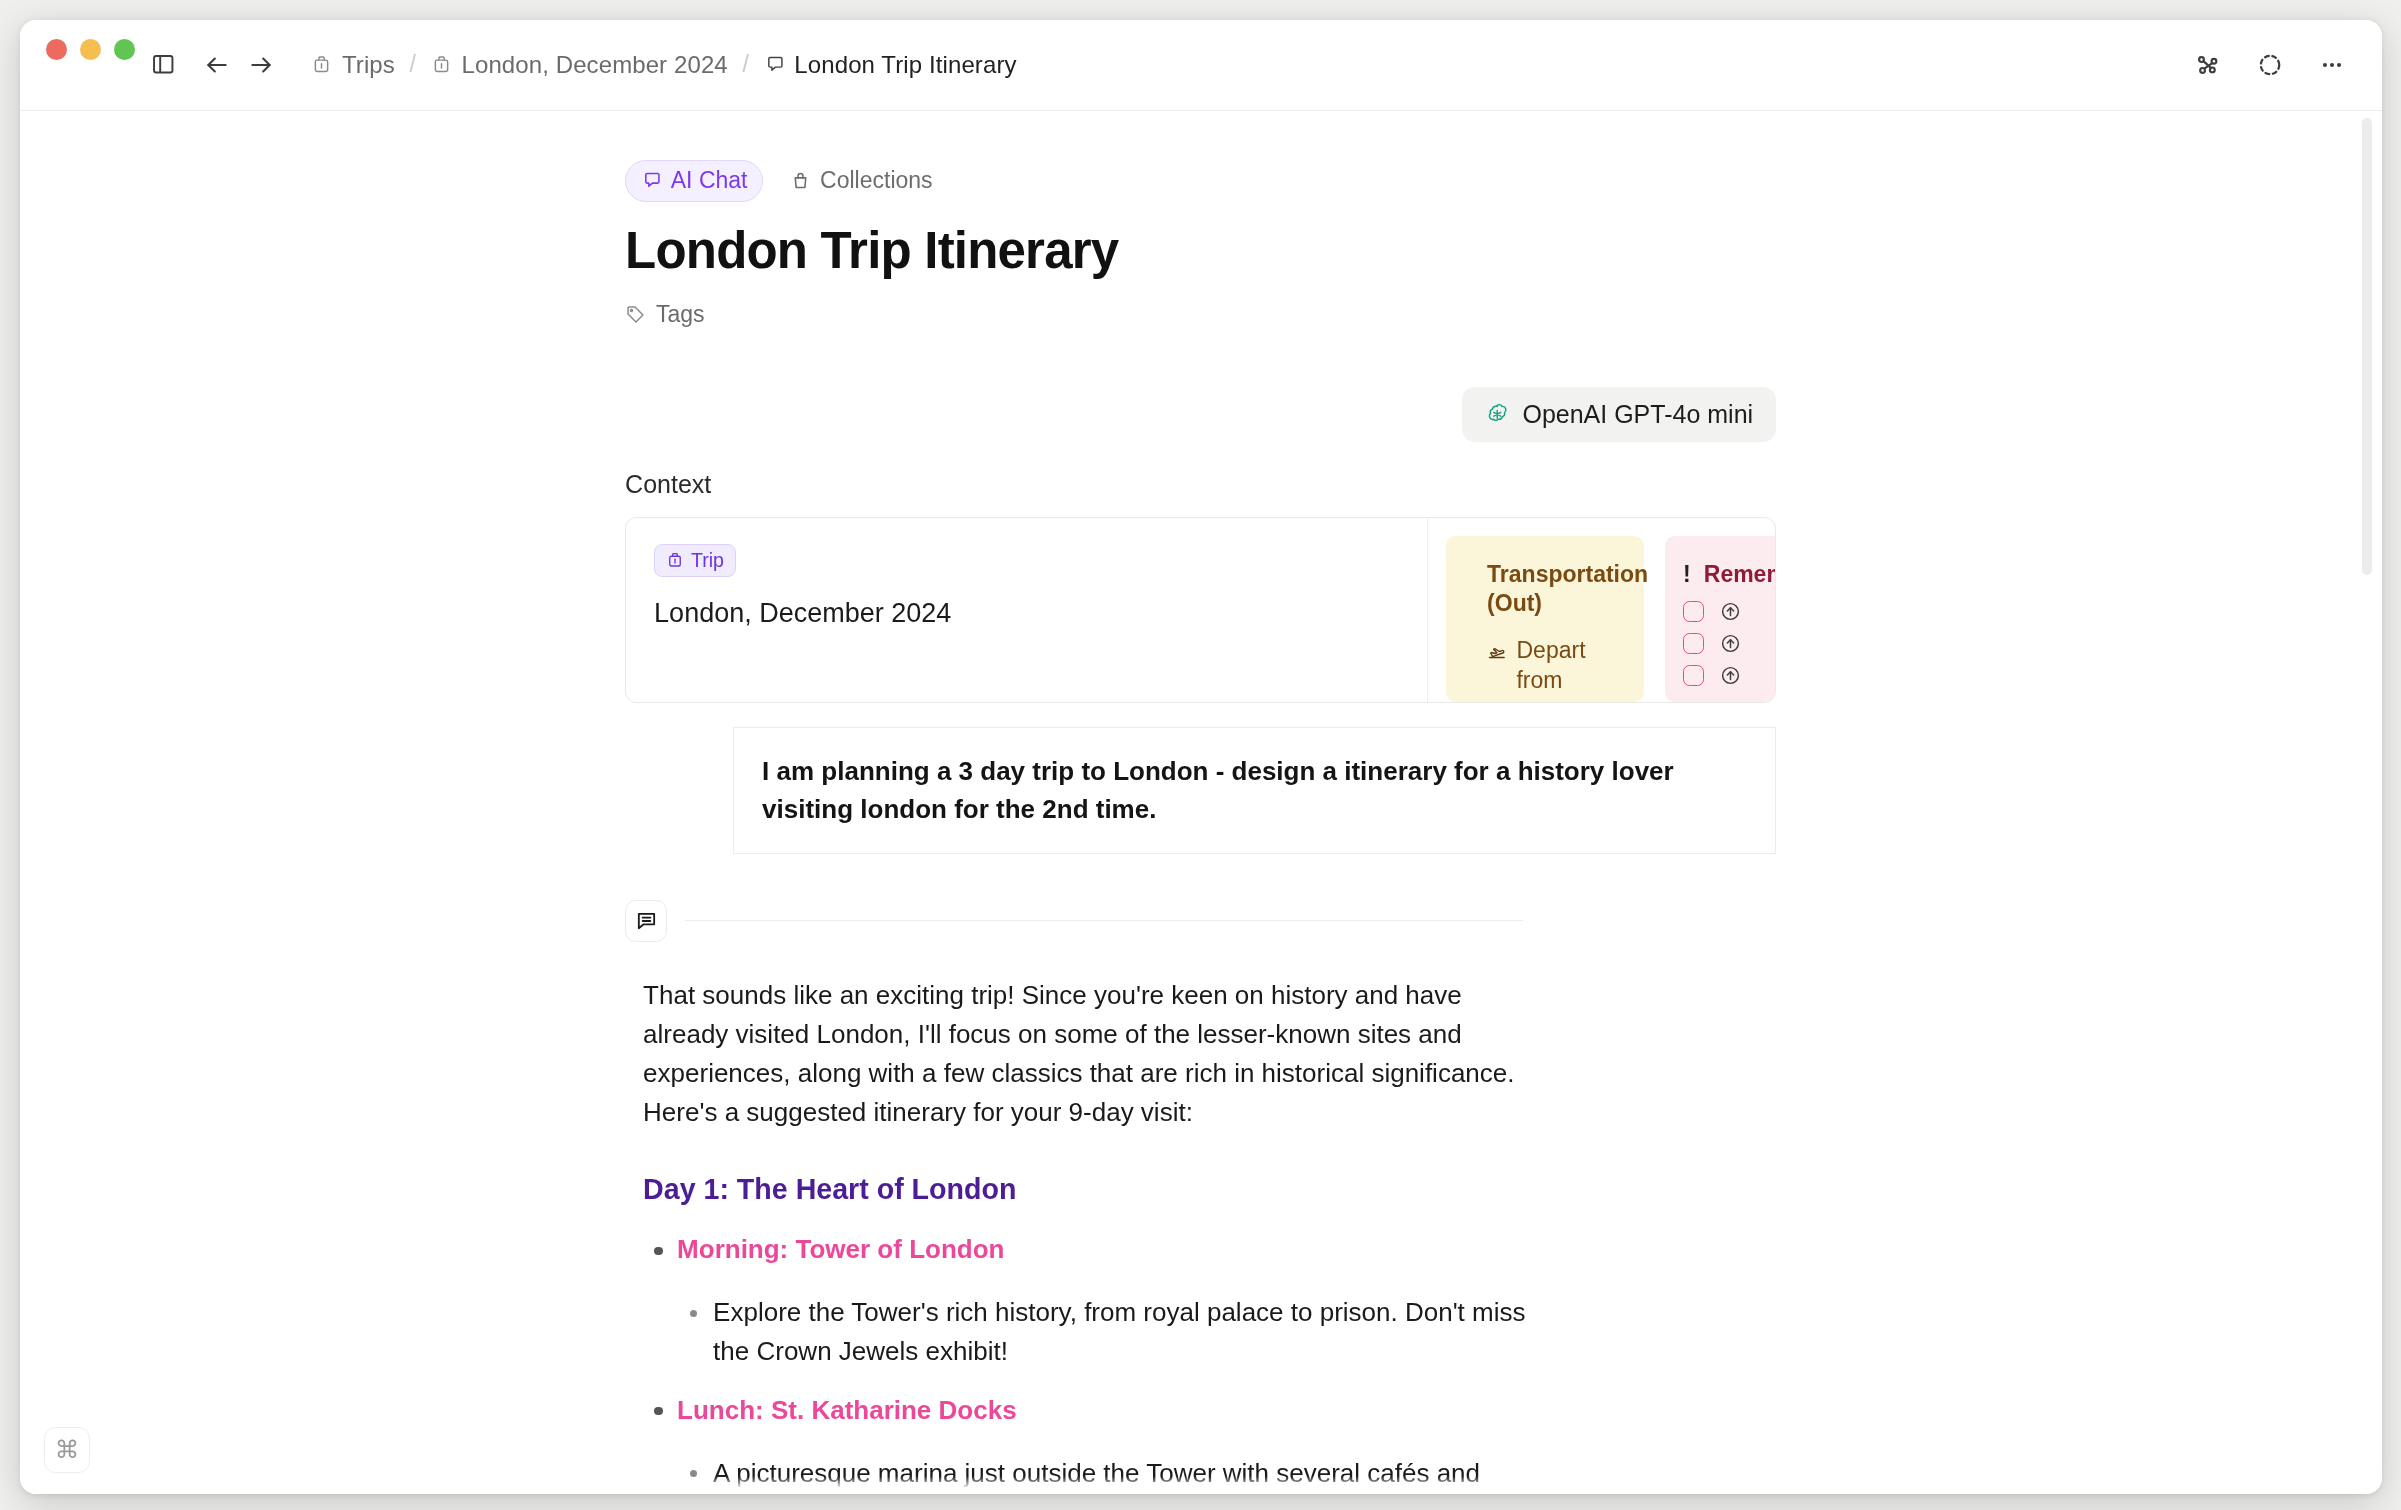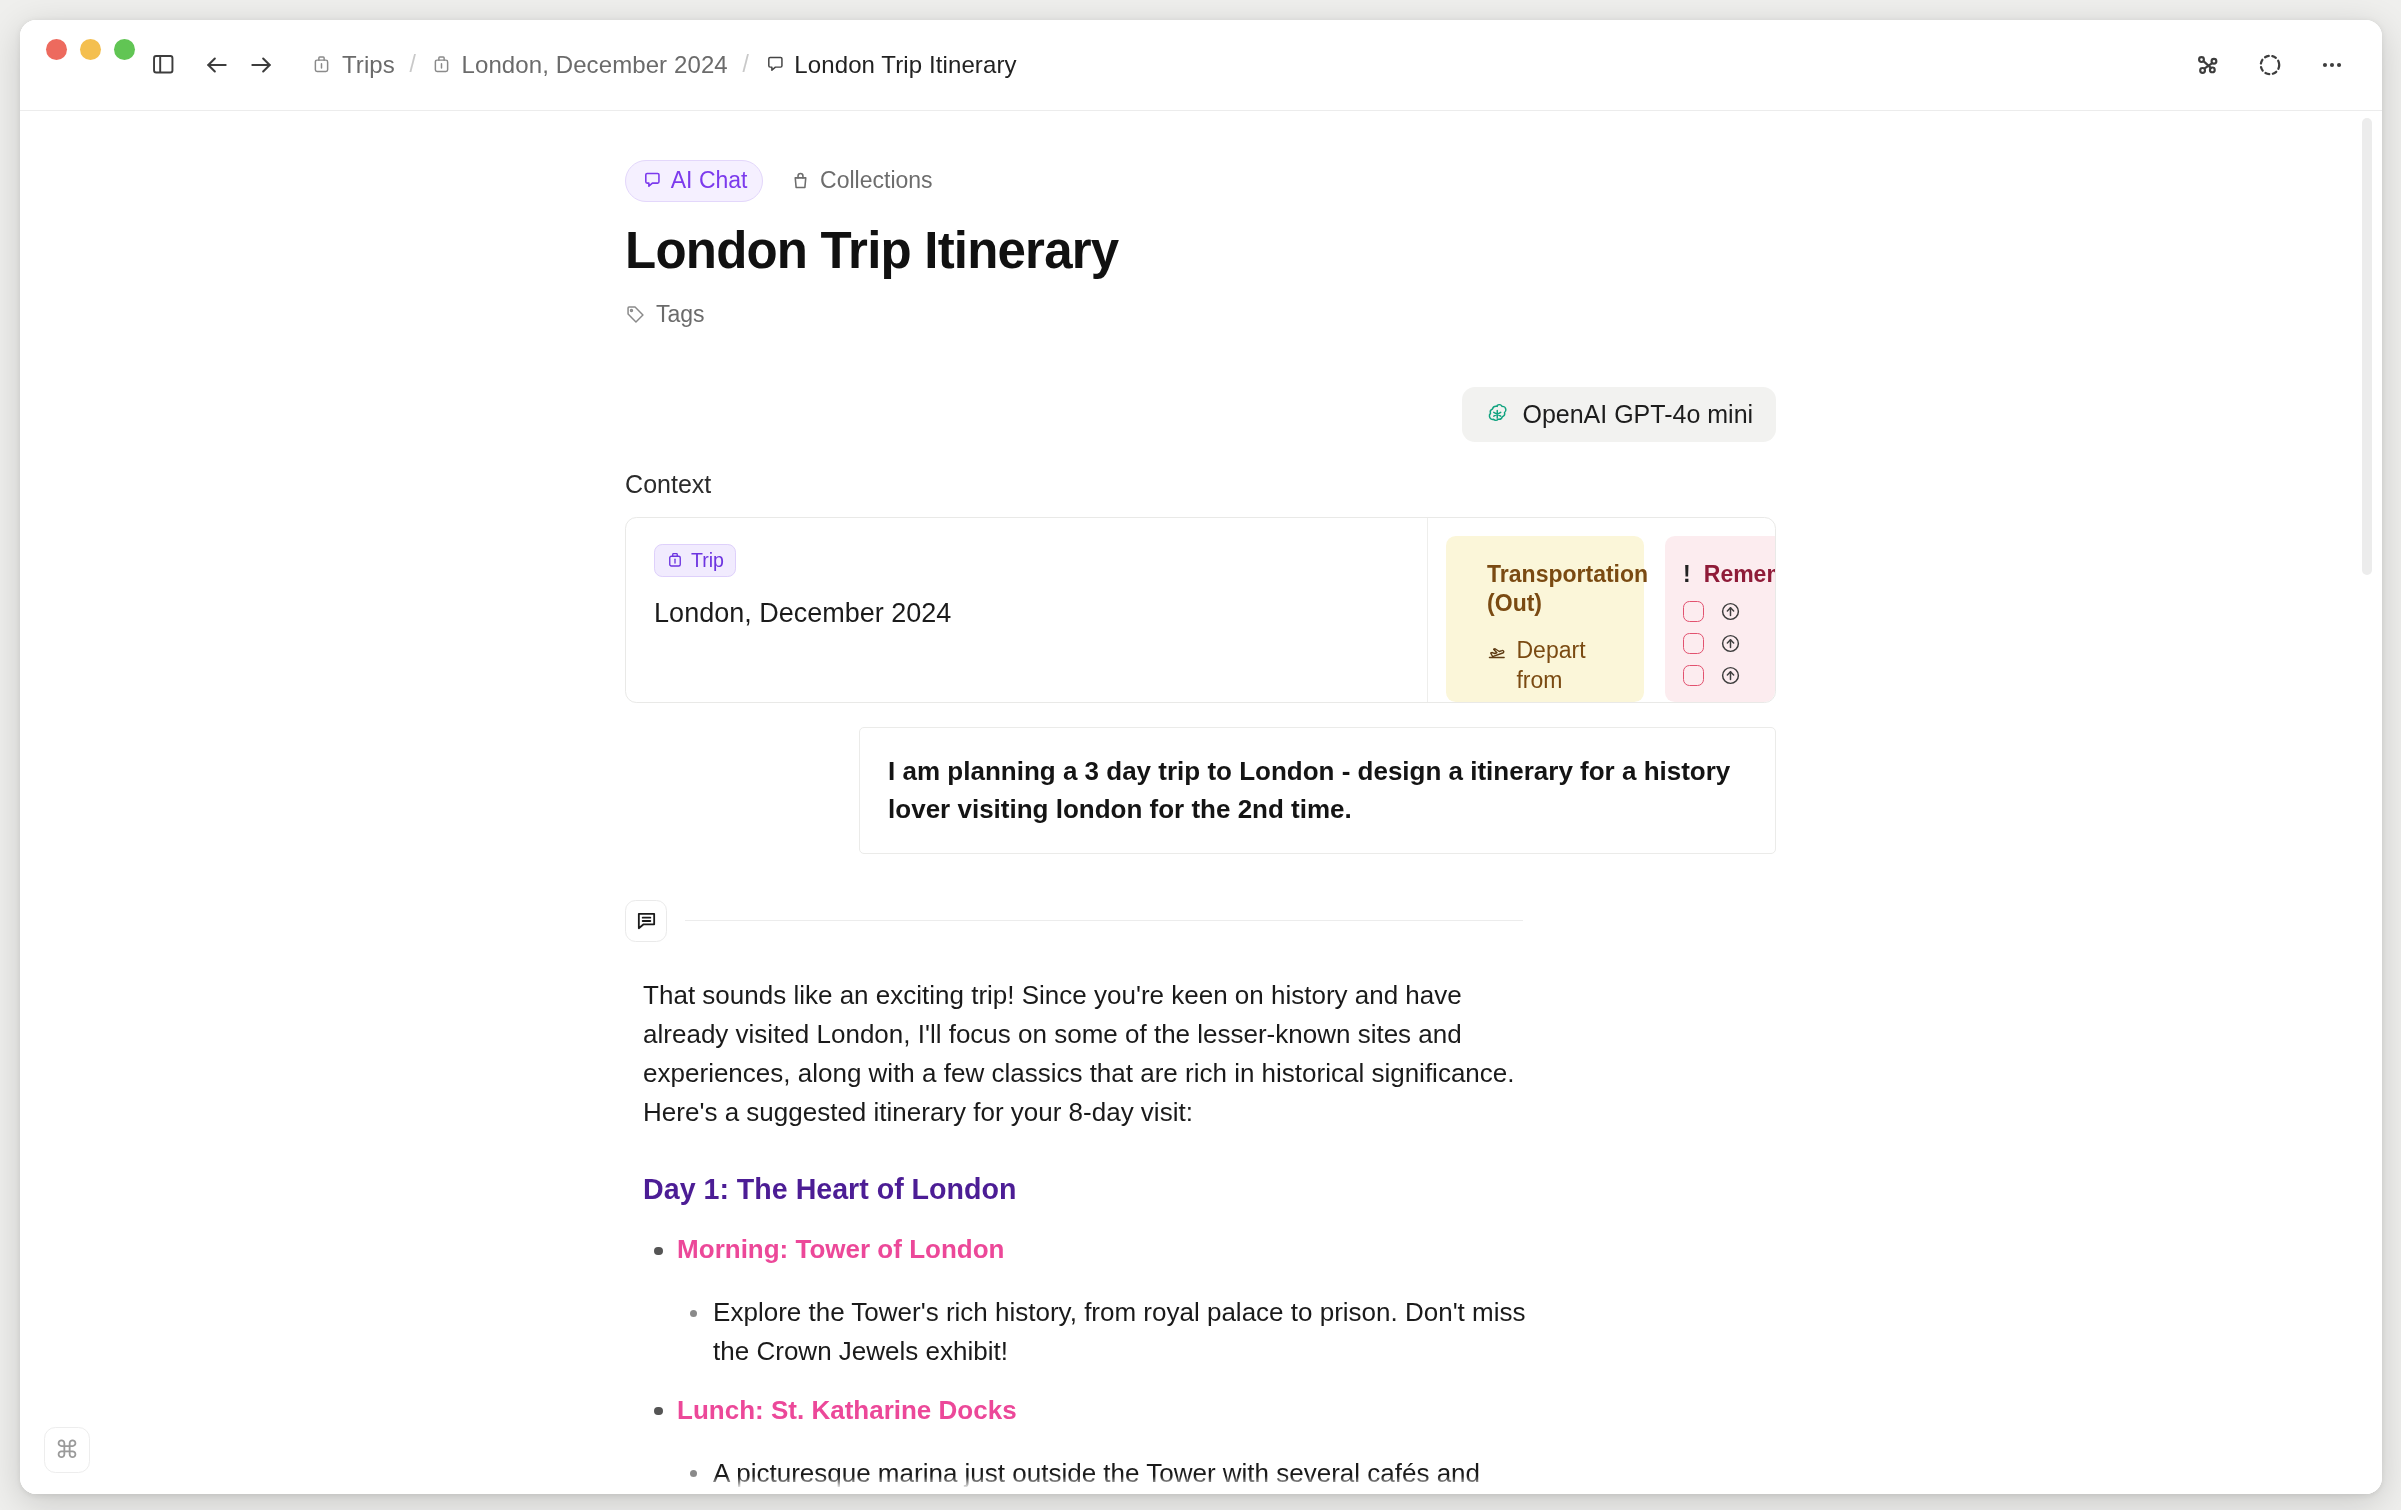--- a/index.html
+++ b/index.html
@@ -278,23 +278,23 @@
   }
   .todo-up { color: #3d3d3d; display: flex; align-items: center; }
 
   
   #user-msg-row {
     display: flex;
     justify-content: flex-end;
     margin-top: 24.5px;
   }
   #user-msg {
-    width: 917px;
+    width: 1043px;
     border: 0.8px solid #ebebe9;
-    border-radius: 5px;
+    border-radius: 0;
     background: #ffffff;
     padding: 24.5px 28px;
     font-size: 26px;
     font-weight: bold;
     color: #141414;
     line-height: 1.45;
   }
 
   
   #assistant-header {
@@ -635,21 +635,21 @@
             <svg width="23" height="23" viewBox="0 0 24 24" fill="none" stroke="#1a1a1a" stroke-width="1.9" stroke-linecap="round" stroke-linejoin="round">
               <path d="M4 5h16v11H9l-5 4V5z"></path>
               <line x1="8" y1="9" x2="16" y2="9"></line>
               <line x1="8" y1="12.5" x2="16" y2="12.5"></line>
             </svg>
           </div>
           <div id="assistant-divider"></div>
         </div>
 
         <div id="assistant-body">
-          <p>That sounds like an exciting trip! Since you're keen on history and have already visited London, I'll focus on some of the lesser-known sites and experiences, along with a few classics that are rich in historical significance. Here's a suggested itinerary for your 8-day visit:</p>
+          <p>That sounds like an exciting trip! Since you're keen on history and have already visited London, I'll focus on some of the lesser-known sites and experiences, along with a few classics that are rich in historical significance. Here's a suggested itinerary for your 9-day visit:</p>
 
           <h3>Day 1: The Heart of London</h3>
 
           <ul class="lvl1">
             <li>
               <span class="li-head">Morning: Tower of London</span>
               <ul class="lvl2">
                 <li>Explore the Tower's rich history, from royal palace to prison. Don't miss the Crown Jewels exhibit!</li>
               </ul>
             </li>

